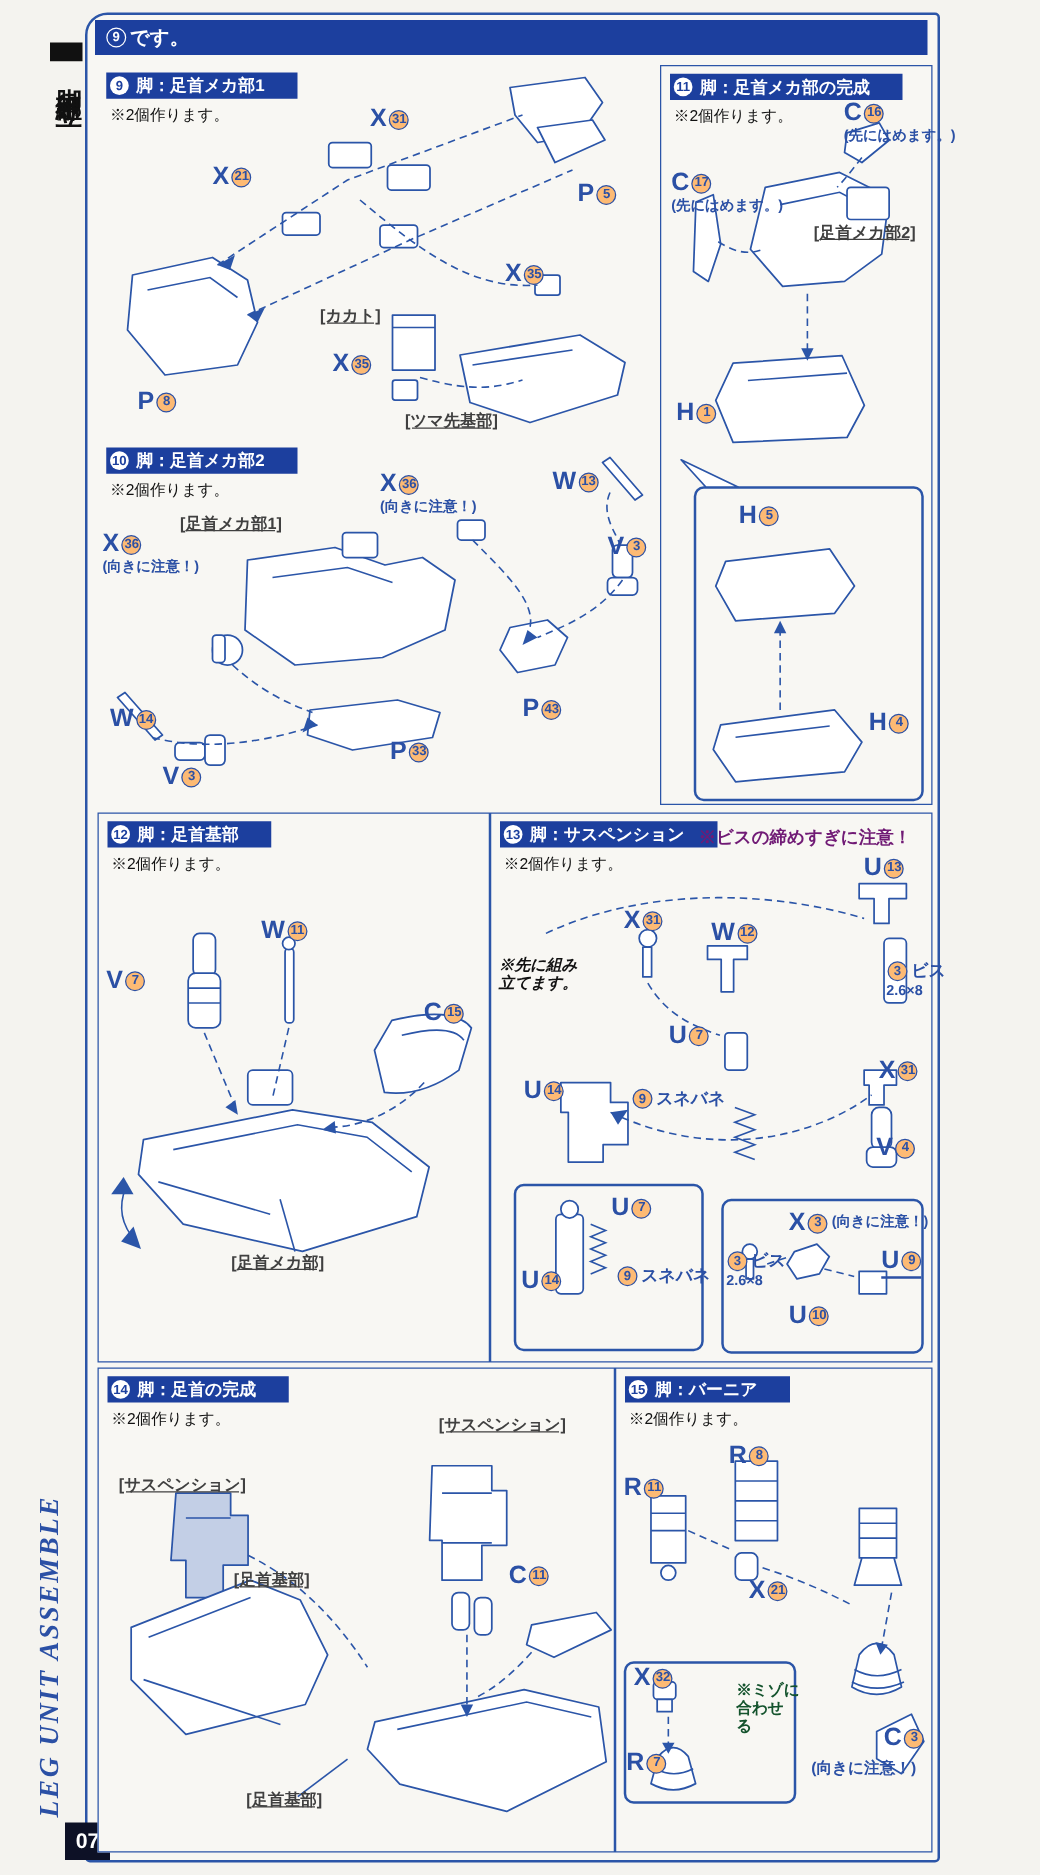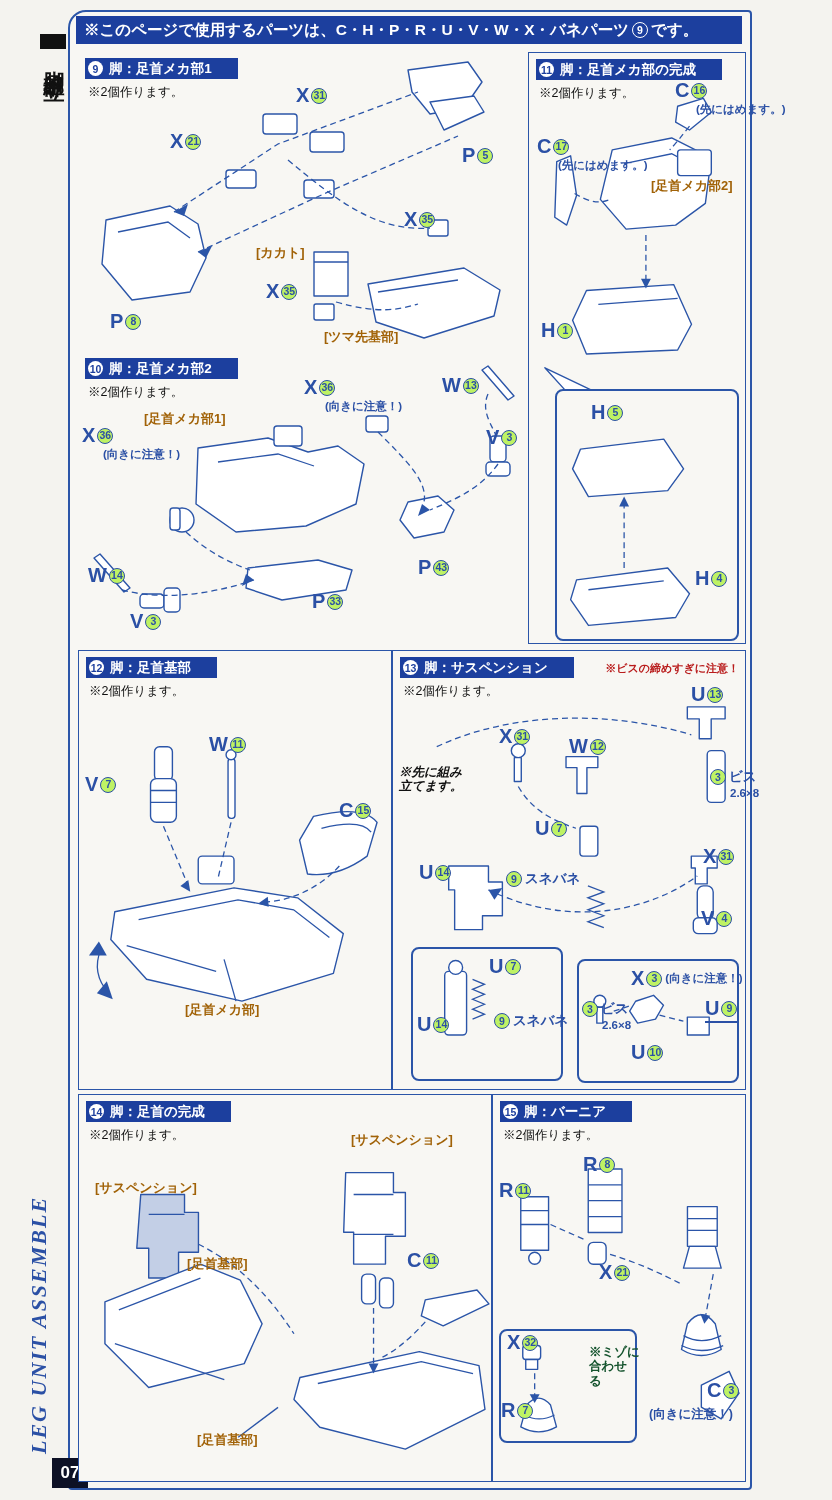--- a/index.html
+++ b/index.html
@@ -50,35 +50,35 @@
   .step-header {
     position:absolute; left:7px; top:6px; height:21px;
     background:#1c3f9e; color:#fff; font-size:13.5px; font-weight:bold;
     display:inline-flex; align-items:center; gap:6px; padding:0 26px 0 3px; white-space:nowrap;
   }
   .step-header .num {
     width:15px; height:15px; border-radius:50%; background:#fff; color:#1c3f9e;
     font-size:10.5px; font-weight:bold; display:flex; align-items:center; justify-content:center;
   }
   .step-note { position:absolute; left:10px; top:32px; font-size:12.5px; color:#111; }
-  .extra-note { position:absolute; right:6px; top:10px; font-size:11px; font-weight:bold; color:#b91c1c; }
+  .extra-note { position:absolute; right:16px; top:10px; font-size:14px; font-weight:bold; color:#701a75; }
   .labels { position:absolute; inset:0; }
   .lbl { position:absolute; line-height:1.15; }
   .lbl.part { color:#2b50a5; font-weight:bold; font-size:20px; white-space:nowrap; }
   .lbl.part .row { display:inline-flex; align-items:center; gap:1px; }
   .lbl.part .row.ul { border-bottom:2px solid #2b50a5; padding-bottom:1px; }
   .lbl.part .circ {
     display:inline-flex; width:16px; height:16px; border:1.7px solid #2b50a5; border-radius:50%;
     font-size:10.5px; font-weight:bold; align-items:center; justify-content:center;
-    margin-left:1px; background:#bef264;
+    margin-left:1px; background:#fdba74;
   }
   .lbl.part .suffix { font-size:13.5px; margin-left:2px; }
   .lbl.part .inote  { font-size:11.5px; margin-left:2px; }
-  .lbl.part .pnote  { font-size:11.5px; margin-top:1px;margin-left:21px; }
-  .lbl.caption { color:#a16207; font-size:13px; font-weight:bold; white-space:nowrap; }
+  .lbl.part .pnote  { font-size:11.5px; margin-top:1px; }
+  .lbl.caption { color:#404040; font-size:13px; font-weight:bold; white-space:nowrap;text-decoration:underline; }
   .lbl.text { color:#111; font-size:12.5px; font-weight:bold; white-space:pre-line; }
   .inset { position:absolute; border:2px solid #2b55a8; border-radius:8px; background:#f8f7f3; }
   svg.sketch { position:absolute; left:0; top:0; width:100%; height:100%; pointer-events:none; }
   .ol    { fill:#ffffff; stroke:#2b55a8; stroke-width:1.4; stroke-linejoin:round; }
   .shade { fill:#c3cfe6; stroke:#2b55a8; stroke-width:1.4; stroke-linejoin:round; }
   .ln    { fill:none; stroke:#2b55a8; stroke-width:1.3; }
   .dash  { fill:none; stroke:#2b55a8; stroke-width:1.3; stroke-dasharray:6 4; }
   .fillb { fill:#2b55a8; }
 </style>
 </head>
@@ -86,21 +86,20 @@
 
 <div class="paper">
   <div class="frame"></div>
 
   <div class="side-marker"></div>
   <div class="side-title">脚部組立</div>
   <div class="side-english">LEG UNIT ASSEMBLE</div>
   <div class="page-num">07</div>
 
   <div class="notice">
-    <span>※このページで使用するパーツは、C・H・P・R・U・V・W・X・バネパーツ</span>
     <span class="wcirc">9</span>
     <span>です。</span>
   </div>
 
   <div class="panel" style="left:78px; top:52px; width:450px; height:300px;">
     <svg class="sketch" viewBox="0 0 450 300">
       <rect class="ol" x="185" y="62" width="34" height="20" rx="3"></rect>
       <rect class="ol" x="232" y="80" width="34" height="20" rx="3"></rect>
       <rect class="ol" x="148" y="118" width="30" height="18" rx="3"></rect>
       <rect class="ol" x="226" y="128" width="30" height="18" rx="3"></rect>

